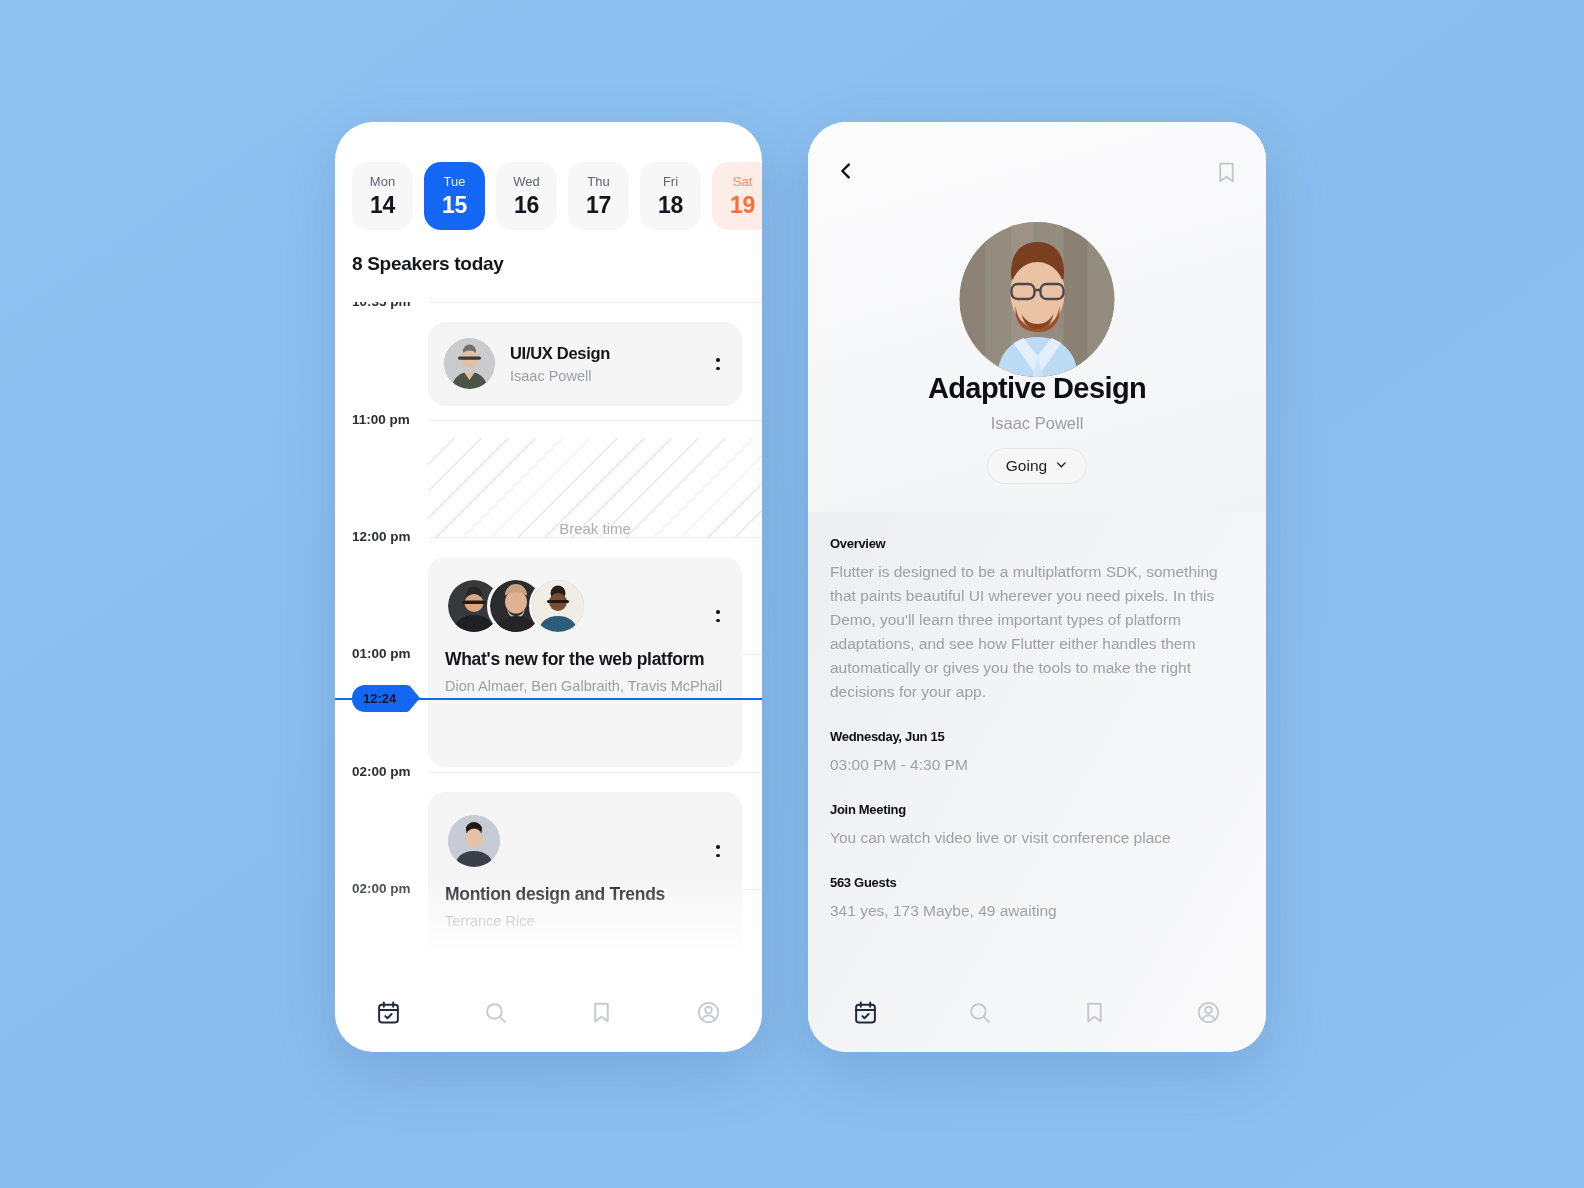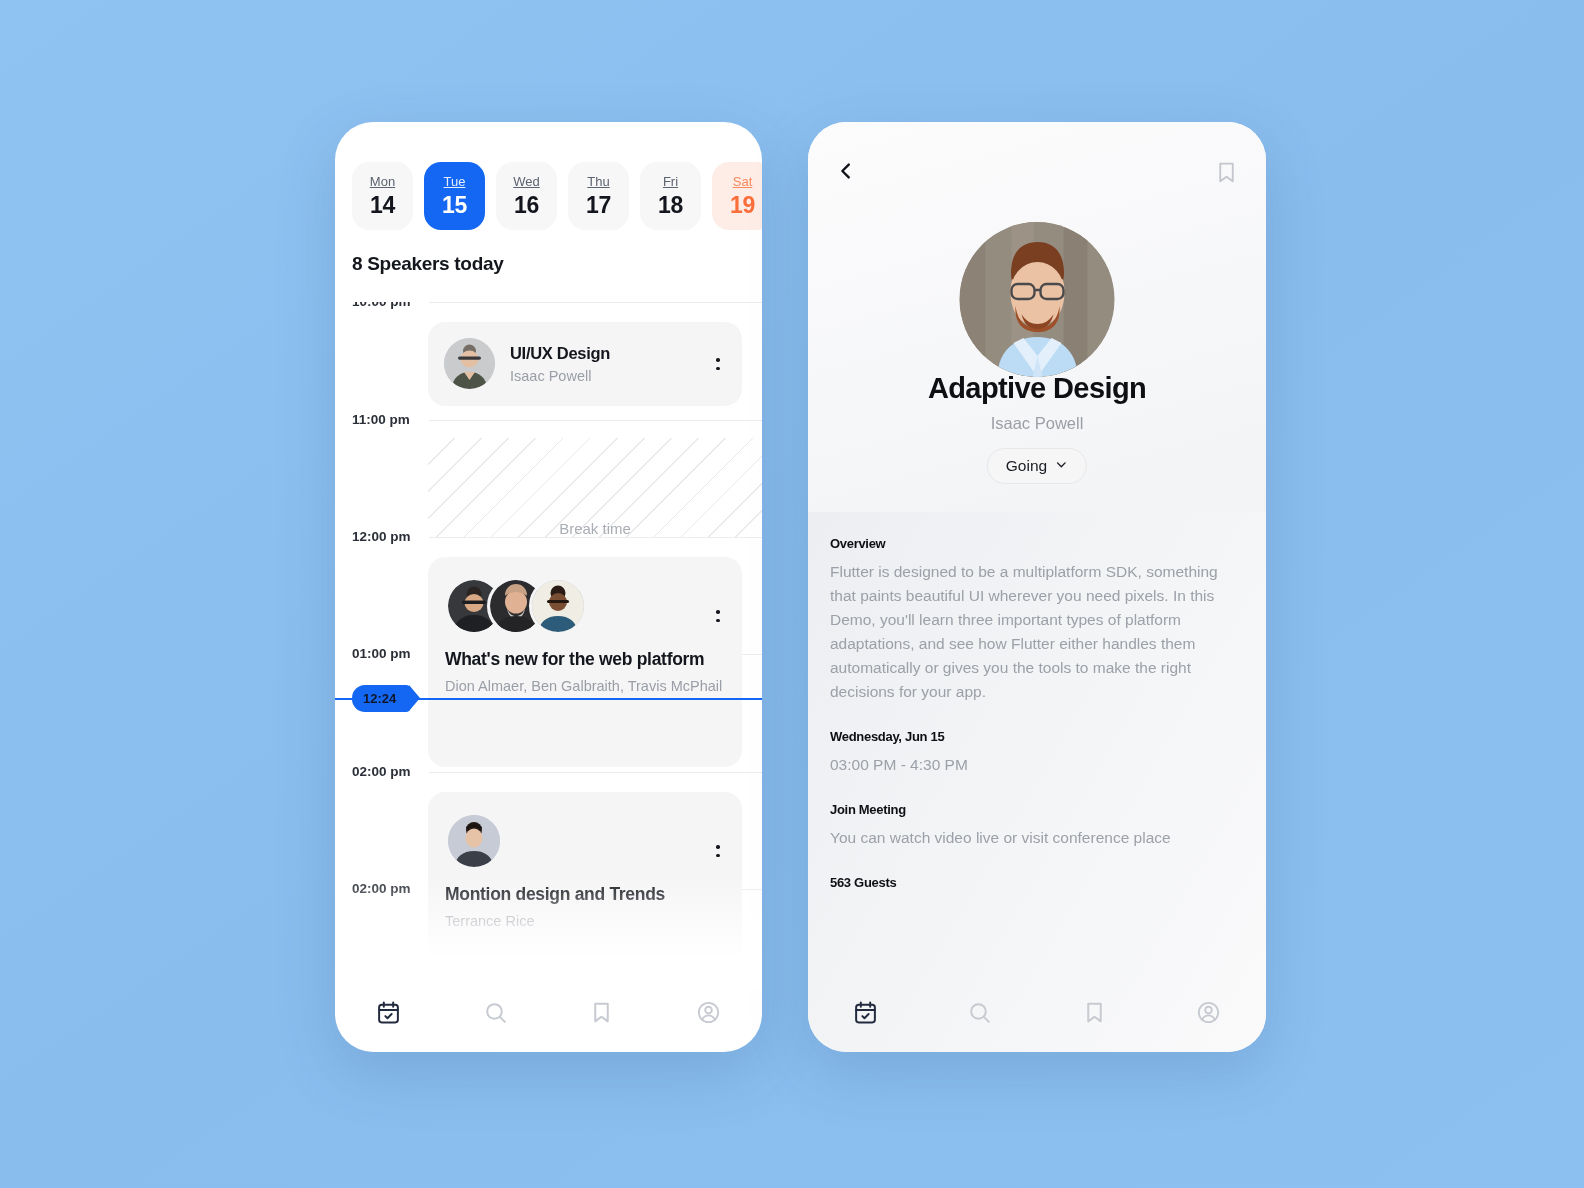--- a/index.html
+++ b/index.html
@@ -30,21 +30,21 @@
     display: flex; gap: 11px;
   }
   .day-chip {
     width: 61px; height: 68px;
     border-radius: 17px;
     background: #F7F7F8;
     display: flex; flex-direction: column;
     align-items: center; justify-content: center;
     gap: 3px;
   }
-  .day-chip .dow  { font-size: 13px; color: #5C6370; font-weight: 500; text-decoration: underline; }
+  .day-chip .dow  { font-size: 13px; color: #5C6370; font-weight: 500; }
   .day-chip .dnum { font-size: 23px; color: #13161C; font-weight: 700; letter-spacing: -.3px; }
   .day-chip.active { background: #1467F2; }
   .day-chip.active .dow  { color: #E2EDFE; }
   .day-chip.active .dnum { color: #ffffff; }
   .day-chip.weekend { background: #FDEDE6; }
   .day-chip.weekend .dow  { color: #FB8A5F; }
   .day-chip.weekend .dnum { color: #FB6D3A; }
 
   .speakers-title {
     position: absolute; top: 131px; left: 17px;
@@ -210,21 +210,21 @@
       <span class="dow">Sat</span>
       <span class="dnum">19</span>
     </div>
   </div>
 
   <div class="speakers-title">8 Speakers today</div>
 
   <div class="timeline">
 
     <div class="trow" style="top:0px;">
-      <span class="tlabel">10:00 pm</span>
+      <span class="tlabel">10:35 pm</span>
       <span class="tline"></span>
     </div>
     <div class="trow" style="top:118px;">
       <span class="tlabel">11:00 pm</span>
       <span class="tline"></span>
     </div>
     <div class="trow" style="top:235px;">
       <span class="tlabel">12:00 pm</span>
       <span class="tline"></span>
     </div>
@@ -472,20 +472,21 @@
     <div class="d-gap"></div>
     <div class="d-h">Wednesday, Jun 15</div>
     <div class="d-p">03:00 PM  - 4:30 PM</div>
 
     <div class="d-gap"></div>
     <div class="d-h">Join Meeting</div>
     <div class="d-p">You can watch video live or visit conference place</div>
 
     <div class="d-gap"></div>
     <div class="d-h">563 Guests</div>
+    <div class="d-p">341 yes, 173 Maybe,  49 awaiting</div>
   </div>
 
   <div class="navbar">
     <div class="nav-item">
       <span>
         <svg width="25" height="25" viewBox="0 0 24 24" fill="none" stroke="#222A3F" stroke-width="1.9" stroke-linecap="round" stroke-linejoin="round">
           <rect x="3" y="4.5" width="18" height="17" rx="2.5"></rect>
           <path d="M7.5 2.5v4M16.5 2.5v4M3 9.5h18M9 15.5l2 2 4-4"></path>
         </svg>
       </span>

